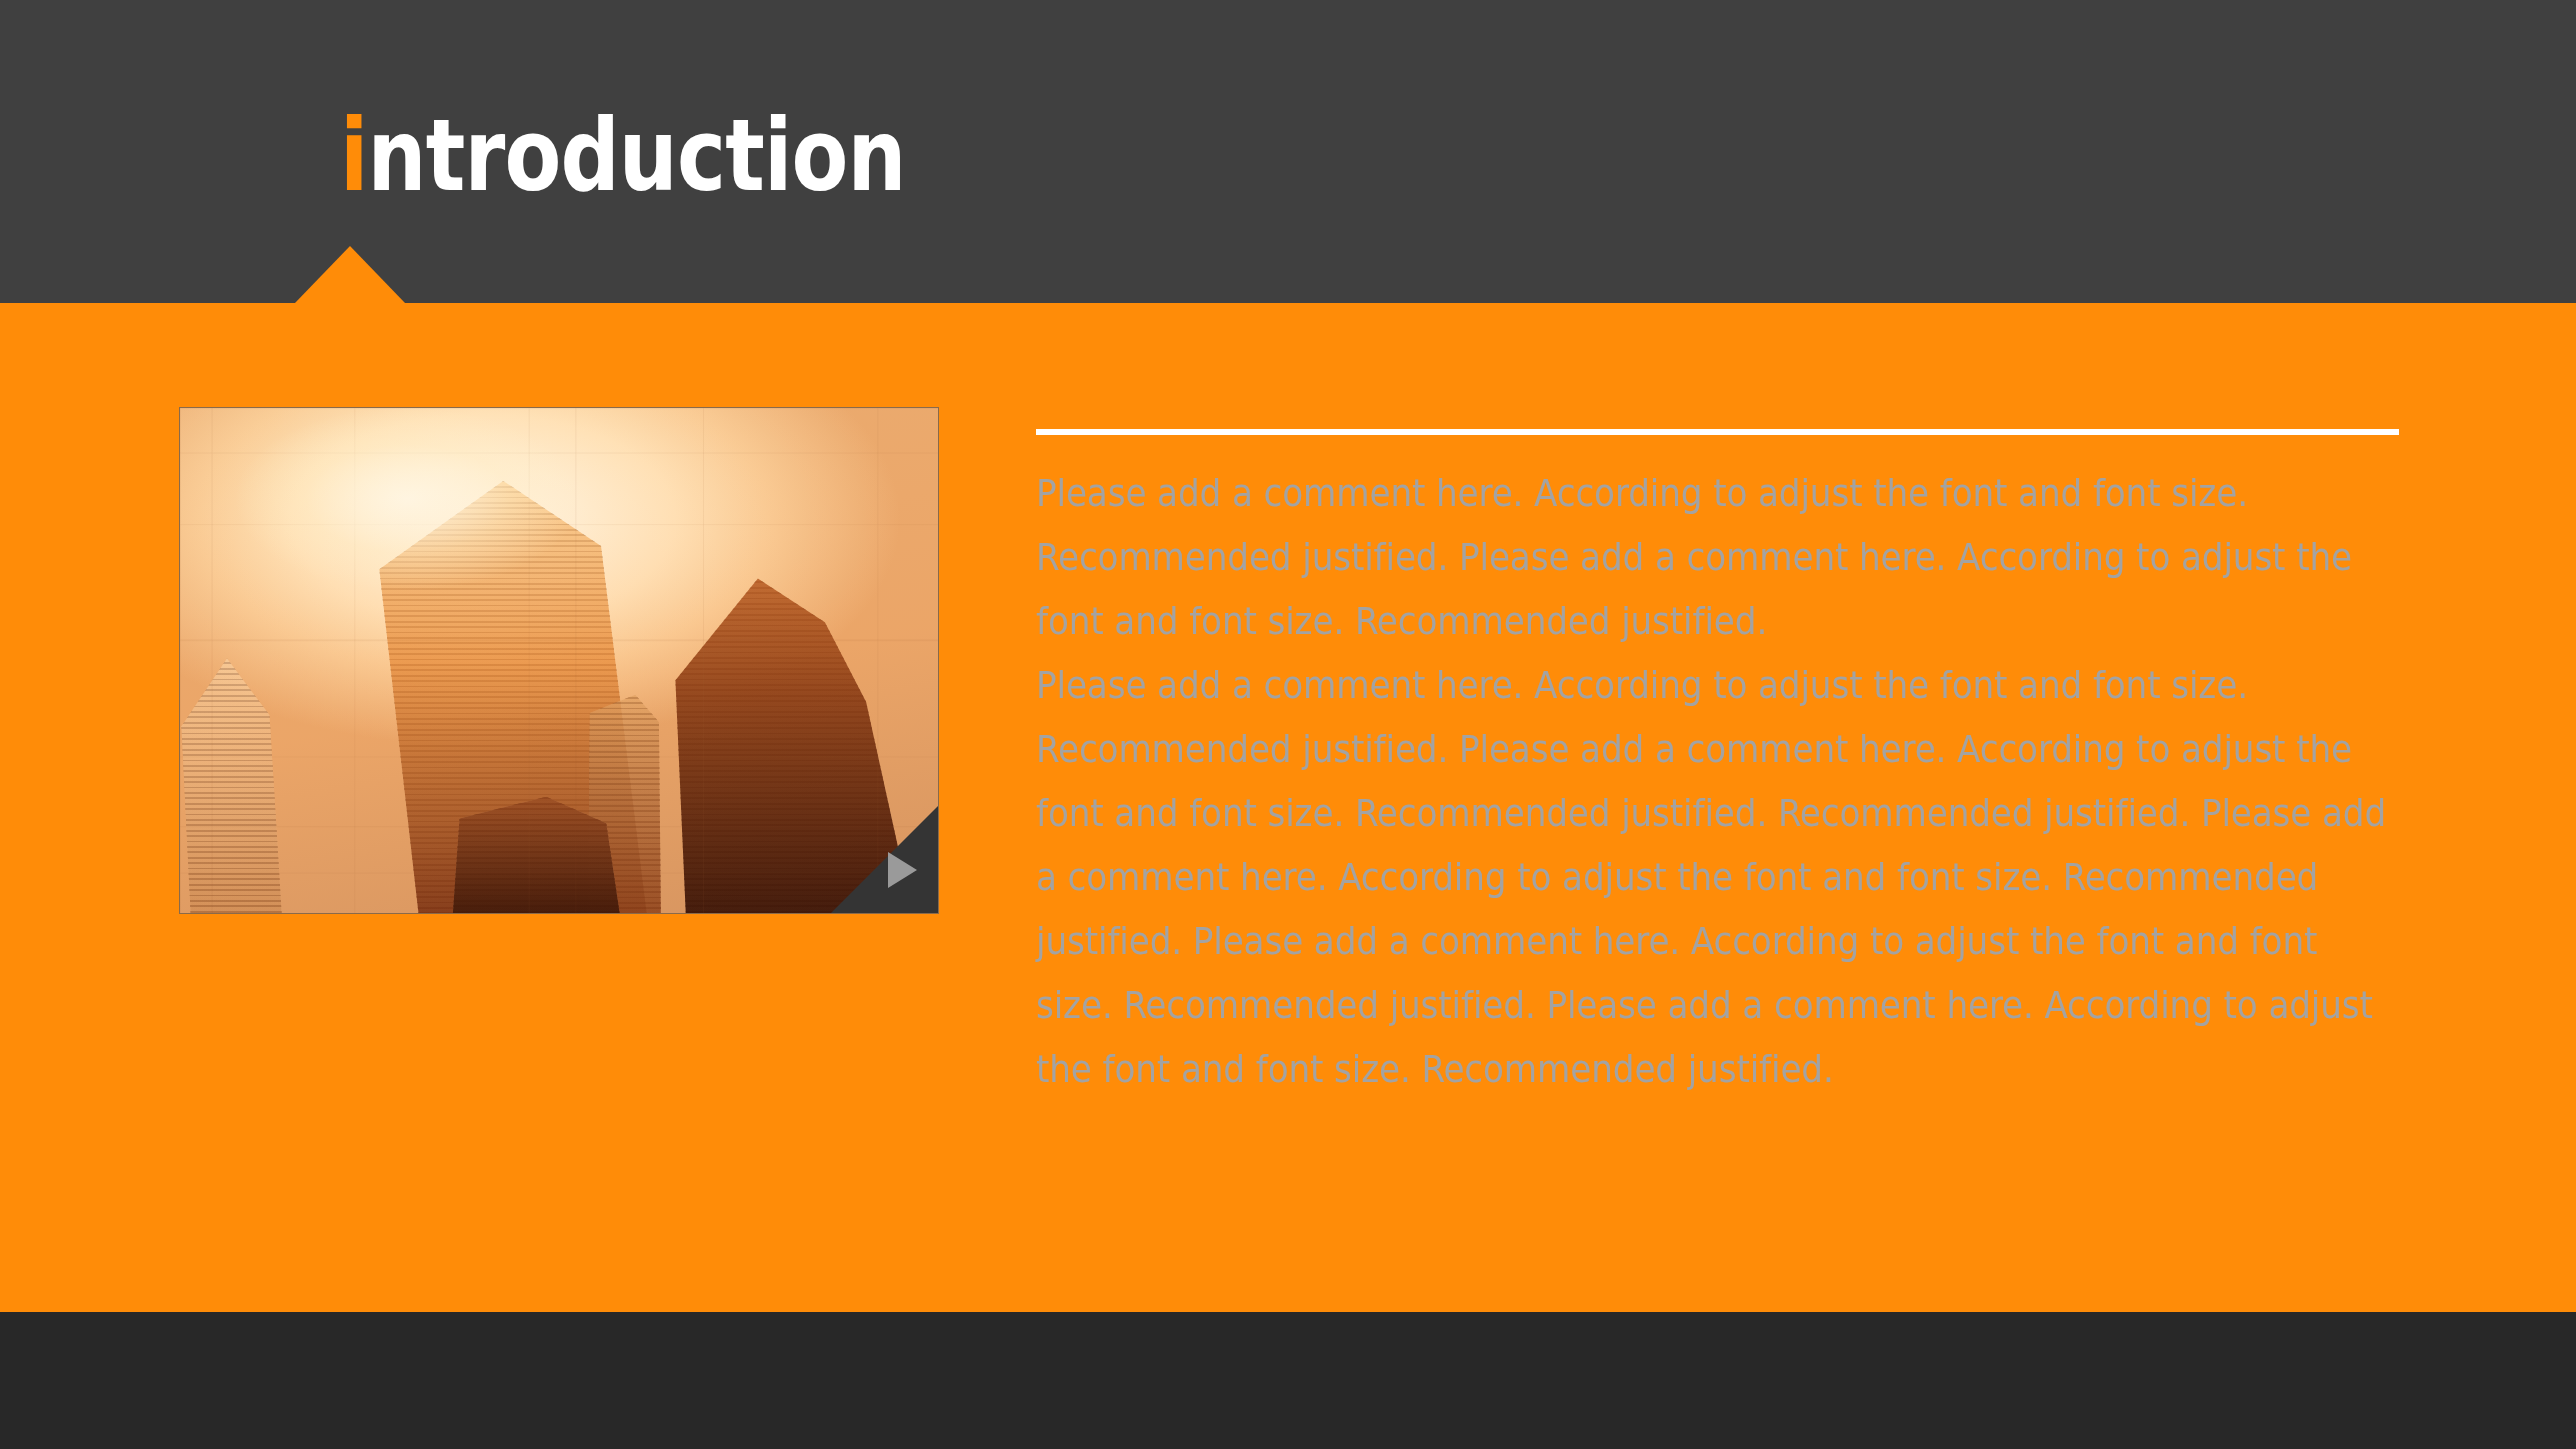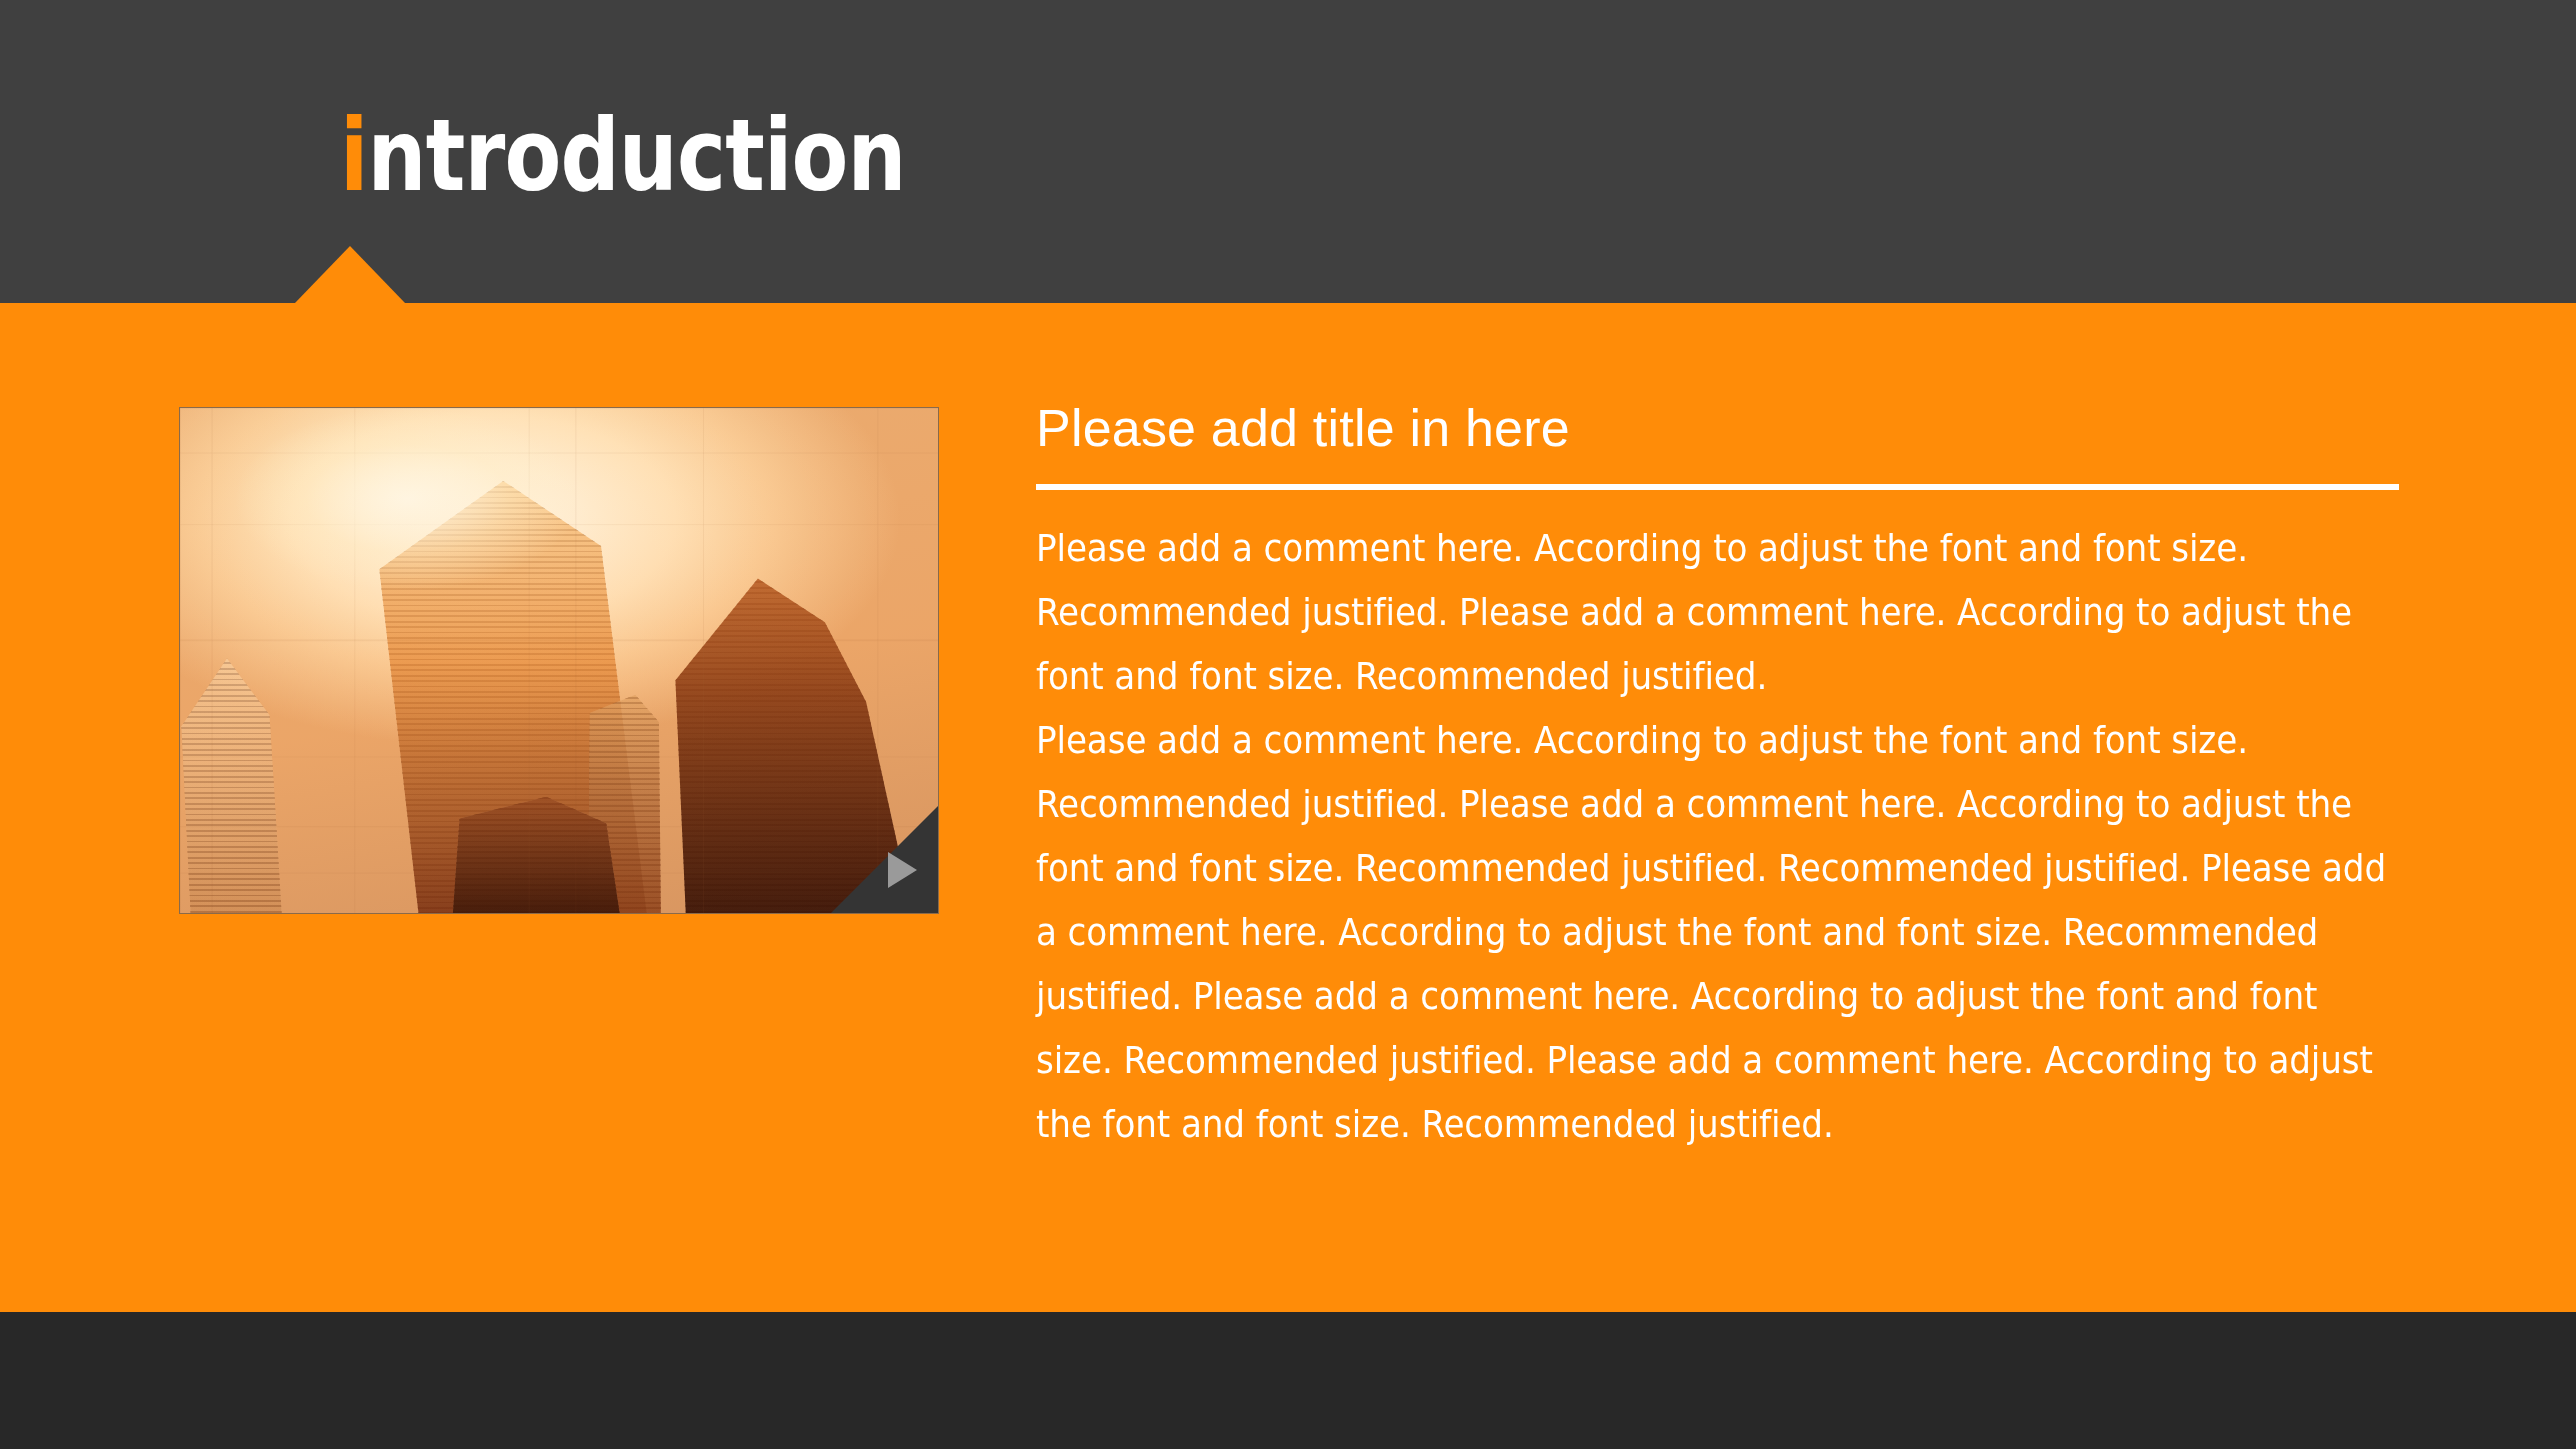--- a/index.html
+++ b/index.html
@@ -150,21 +150,21 @@
   .content{position:absolute;left:1036px;top:401px;width:1363px;}
   .content-title{
     font-size:52px;line-height:1.05;color:#ffffff;font-weight:400;
     font-family:"Liberation Sans","DejaVu Sans",sans-serif;
     letter-spacing:0.2px;
   }
   .rule{margin-top:28px;height:6.3px;background:#ffffff;width:100%;}
   .body-text{
     margin-top:26px;
     font-family:"Liberation Sans Narrow","DejaVu Sans Condensed","Liberation Sans",sans-serif;
-    font-size:38px;line-height:64px;color:#ffffff;
+    font-size:38px;line-height:64px;color:#a3a3a3;
     letter-spacing:-0.1px;
   }
   .body-text p{margin:0;}
 </style>
 </head>
 <body>
 
 <div class="slide">
 
   <div class="header">
@@ -243,21 +243,20 @@
 
         <div class="grid"></div>
         <div class="grid2"></div>
         <div class="flare"></div>
         <div class="warm"></div>
       </div>
     </div>
   </div>
 
   <div class="content">
-    <div class="content-title">Please add title in here</div>
     <div class="rule"></div>
     <div class="body-text">
       <p>Please add a comment here. According to adjust the font and font size. Recommended justified. Please add a comment here. According to adjust the font and font size. Recommended justified.</p>
       <p>Please add a comment here. According to adjust the font and font size. Recommended justified. Please add a comment here. According to adjust the font and font size. Recommended justified. Recommended justified. Please add a comment here. According to adjust the font and font size. Recommended justified. Please add a comment here. According to adjust the font and font size. Recommended justified. Please add a comment here. According to adjust the font and font size. Recommended justified.</p>
     </div>
   </div>
 
   <div class="footer"></div>
 </div>
 

